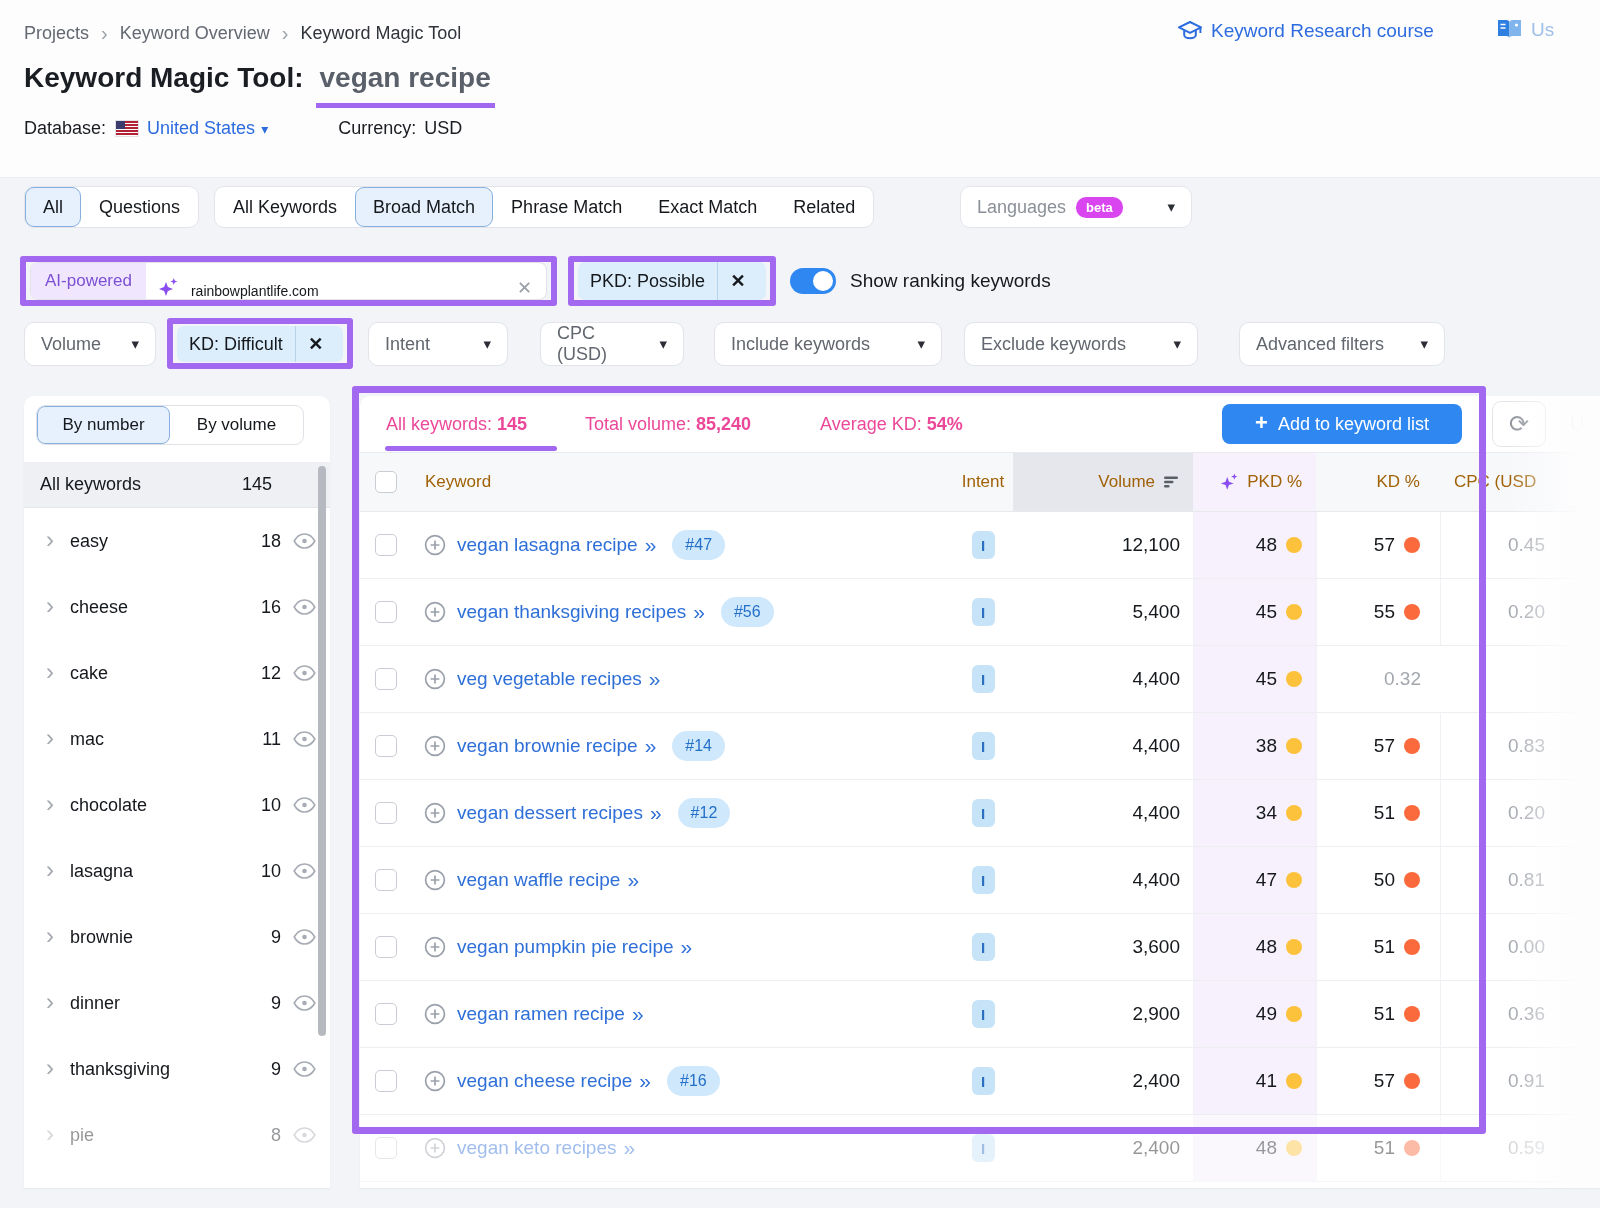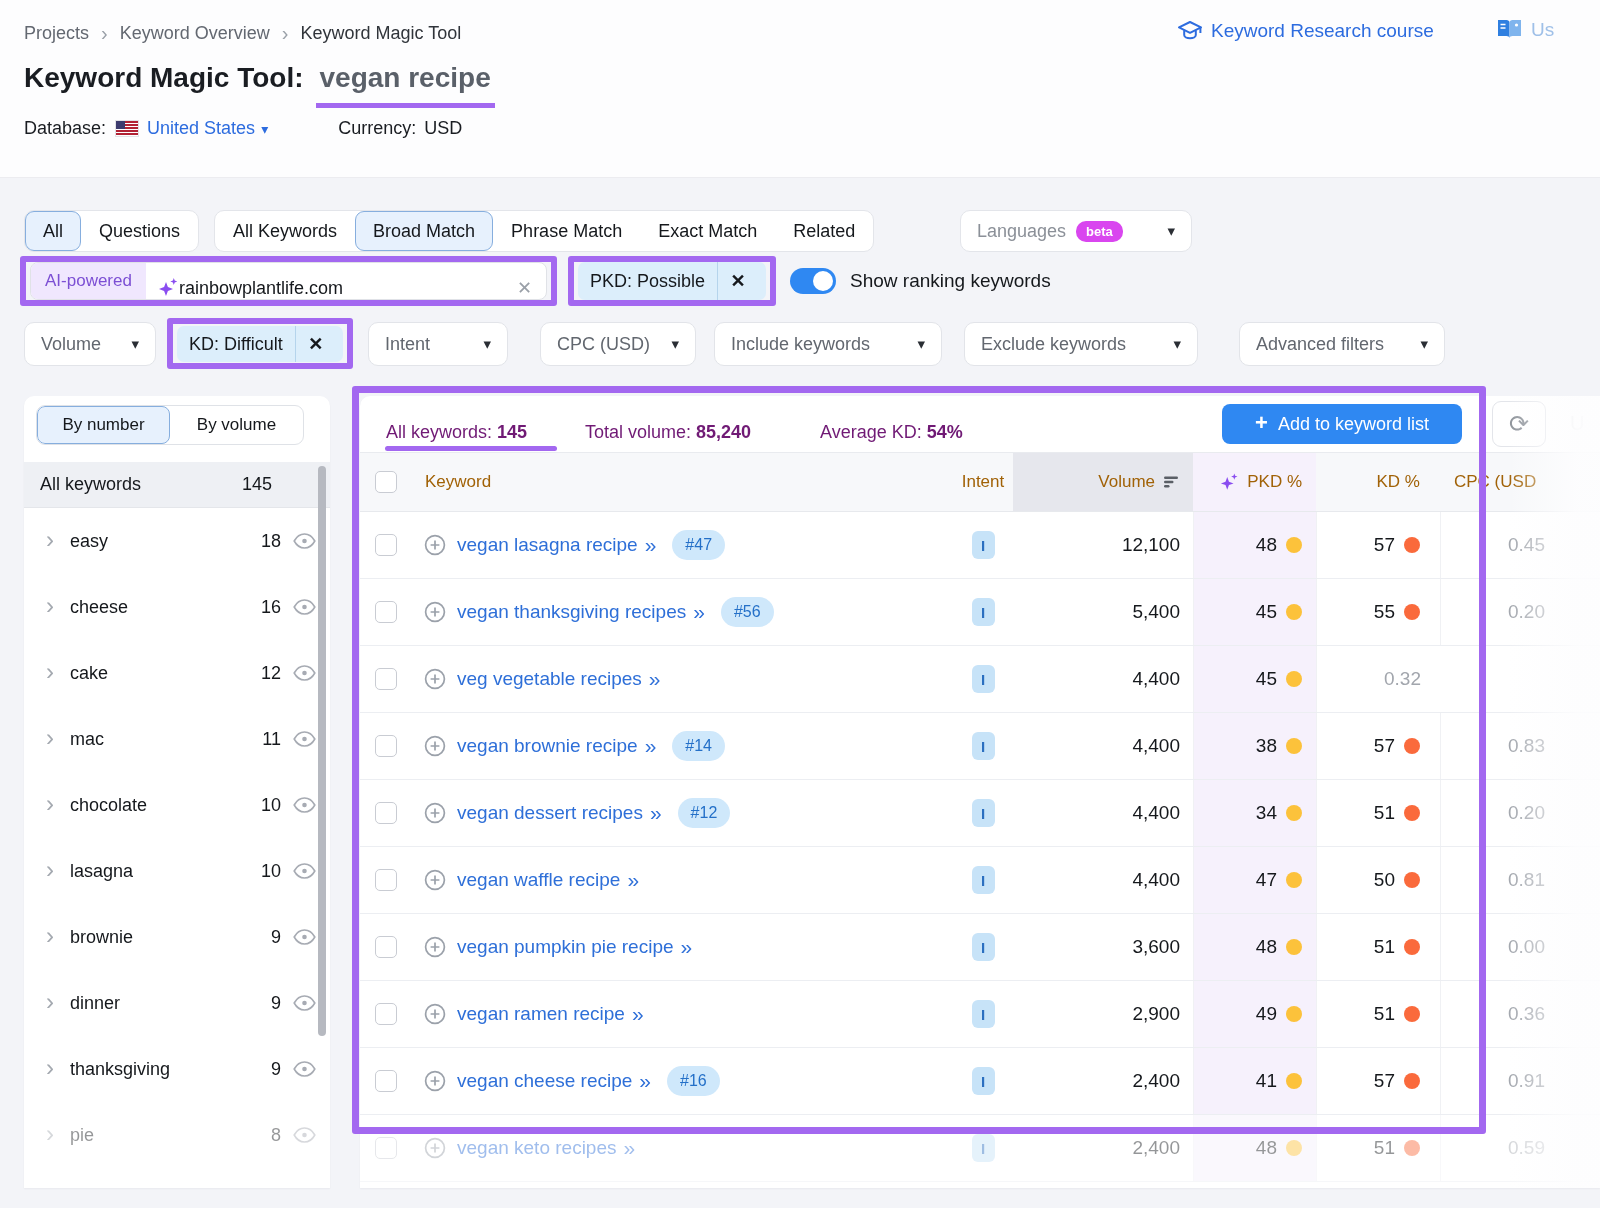--- a/index.html
+++ b/index.html
@@ -18,52 +18,52 @@
   .page-title .query { color:#5a6069; margin-left:12px; display:inline-block; padding:0 4px 9px 4px; border-bottom:5px solid #a368f0; }
   .meta-row { position:absolute; left:24px; top:118px; display:flex; align-items:center; font-size:18px; color:#1a1d22; }
   .flag { width:22px; height:15px; margin:0 9px 0 10px; position:relative; display:inline-block;
           background:repeating-linear-gradient(#b22234 0 1.6px, #fff 1.6px 3.1px); outline:1px solid #e2e2e6; }
   .flag::after { content:""; position:absolute; left:0; top:0; width:9px; height:8px; background:#3c3b6e; }
   .db-value { color:#2d6cdf; cursor:pointer; }
   .meta-chevron { color:#2d6cdf; font-size:14px; margin-left:6px; cursor:pointer; }
   .currency { margin-left:70px; }
 
   
-  .tab-group { position:absolute; top:210px; height:42px; background:#fff; border:1px solid #e3e5ea; border-radius:10px; display:flex; align-items:stretch; }
+  .tab-group { position:absolute; top:186px; height:42px; background:#fff; border:1px solid #e3e5ea; border-radius:10px; display:flex; align-items:stretch; }
   .tab-item { display:flex; align-items:center; padding:0 17px; font-size:18px; color:#15181c; cursor:pointer; border:1.5px solid transparent; border-radius:9px; white-space:nowrap; }
   .tab-item.sel { background:#e7f1fd; border-color:#86aede; }
   #tabs-1 { left:24px; }
   #tabs-2 { left:214px; }
   #tabs-lang { left:960px; width:232px; justify-content:space-between; padding:0 16px; color:#8b9098; font-size:18px; align-items:center; cursor:pointer; }
   .beta-badge { background:#ee6230; color:#fff; font-size:13px; font-weight:bold; border-radius:10px; padding:3px 10px; margin-left:10px; }
   .lang-label { display:flex; align-items:center; }
   .tab-chevron { color:#2a2e34; font-size:15px; }
 
   
   .ai-control { position:absolute; left:30px; top:262px; width:517px; height:38px; display:flex; align-items:flex-end; background:#fff; border:1px solid #e0e2e7; border-radius:8px; overflow:hidden; }
   .ai-chip { background:#f0e7fe; color:#7c4fd4; font-size:17px; height:100%; display:flex; align-items:center; padding:0 14px; }
-  .ai-input { border:none; outline:none; flex:1; font-size:18px; color:#15181c; font-family:"Liberation Sans",sans-serif; margin-left:0; background:transparent; }
+  .ai-input { border:none; outline:none; flex:1; font-size:14px; color:#15181c; font-family:"Liberation Sans",sans-serif; margin-left:12px; background:transparent; }
   .ai-close { color:#9aa0a8; font-size:18px; padding:0 14px; cursor:pointer; }
   .sparkle { margin-left:12px; flex:0 0 auto; }
   .filter-chip { position:absolute; height:38px; background:#dceefb; border-radius:7px; display:flex; align-items:center; font-size:18px; color:#15181c; }
   .filter-chip .chip-text { padding:0 12px; }
   .filter-chip .chip-divider { width:1px; height:100%; background:#b5d4ec; }
   .filter-chip .chip-close { width:40px; text-align:center; font-weight:bold; color:#15181c; cursor:pointer; font-size:18px; }
   #chip-pkd { left:578px; top:262px; width:188px; }
   #chip-kd { left:177px; top:326px; width:166px; height:36px; }
   .toggle { position:absolute; left:790px; top:268px; width:46px; height:26px; border-radius:13px; background:#2f88f2; cursor:pointer; }
   .toggle .knob { position:absolute; right:3px; top:3px; width:20px; height:20px; border-radius:50%; background:#fff; }
   .toggle-label { position:absolute; left:850px; top:270px; font-size:19px; color:#15181c; }
 
   
   .pill { position:absolute; top:322px; height:44px; background:#fff; border:1px solid #e2e4e9; border-radius:10px; display:flex; align-items:center; justify-content:space-between; padding:0 16px; font-size:18px; color:#62676f; cursor:pointer; }
   .pill .tab-chevron { margin-left:14px; }
   #pill-volume { left:24px; width:132px; }
   #pill-intent { left:368px; width:140px; }
-  #pill-cpc { left:540px; width:156px;text-align:center; }
+  #pill-cpc { left:540px; width:144px; }
   #pill-include { left:714px; width:228px; }
   #pill-exclude { left:964px; width:234px; }
   #pill-advanced { left:1239px; width:206px; }
 
   
   .sidebar { position:absolute; left:24px; top:396px; width:306px; height:792px; background:#fff; border-radius:10px 10px 0 0; box-shadow:0 1px 2px rgba(30,35,50,.05); }
   .view-tabs { position:absolute; left:12px; top:9px; width:268px; height:40px; border:1px solid #dfe2e7; border-radius:9px; display:flex; overflow:hidden; background:#fff; }
   .view-tab { flex:1; display:flex; align-items:center; justify-content:center; font-size:17px; color:#15181c; cursor:pointer; border:1.5px solid transparent; border-radius:8px; }
   .view-tab.sel { background:#e7f1fd; border-color:#86aede; }
   .all-kw-row { position:absolute; left:0; top:66px; width:306px; height:46px; background:#eef0f4; display:flex; align-items:center; font-size:18px; color:#15181c; padding:0 16px; border-bottom:1px solid #e4e6ea; }
@@ -72,21 +72,21 @@
   .group-item { height:66px; display:flex; align-items:center; padding:0 14px 0 22px; cursor:pointer; }
   .group-item:last-child { opacity:.45; }
   .group-item .chev { color:#a4a9b0; font-size:24px; line-height:1; margin-right:16px; margin-top:-3px; }
   .group-item .glabel { font-size:18px; color:#15181c; }
   .group-item .gcount { margin-left:auto; font-size:18px; color:#15181c; margin-right:12px; }
   .sb-scrollbar { position:absolute; left:294px; top:70px; width:8px; height:570px; background:#b6b9c0; border-radius:4px; }
 
   
   .table-card { position:absolute; left:360px; top:396px; width:1240px; height:792px; background:#fff; border-radius:10px 0 0 0; box-shadow:0 1px 2px rgba(30,35,50,.05); }
   .stats-row { position:absolute; left:0; top:0; width:1240px; height:56px; display:flex; align-items:center; }
-  .stat { font-size:18px; color:#701a75; position:absolute; top:18px; white-space:nowrap;margin-top:8px; }
+  .stat { font-size:18px; color:#ec4899; position:absolute; top:18px; white-space:nowrap; }
   .stat b { font-weight:bold; }
   #stat-allkw { left:26px; }
   #stat-vol { left:225px; }
   #stat-kd { left:460px; }
   .stats-underline { position:absolute; left:25px; top:50px; width:172px; height:5px; border-radius:3px; background:#a368f0; }
   .add-btn { position:absolute; left:862px; top:8px; width:240px; height:40px; background:#2f88f2; color:#fff; border:none; border-radius:8px; font-size:18px; font-family:"Liberation Sans",sans-serif; cursor:pointer; display:flex; align-items:center; justify-content:center; gap:10px; }
   .add-btn .plus-glyph { font-size:22px; font-weight:bold; line-height:1; margin-top:-2px; }
   .refresh-btn { position:absolute; left:1132px; top:5px; width:54px; height:46px; background:#fff; border:1px solid #e3e5ea; border-radius:9px; display:flex; align-items:center; justify-content:center; color:#8d9299; font-size:24px; cursor:pointer; }
   .partial-btn { position:absolute; left:1210px; top:16px; font-size:20px; color:#c3c6cc; opacity:.6; }
 

